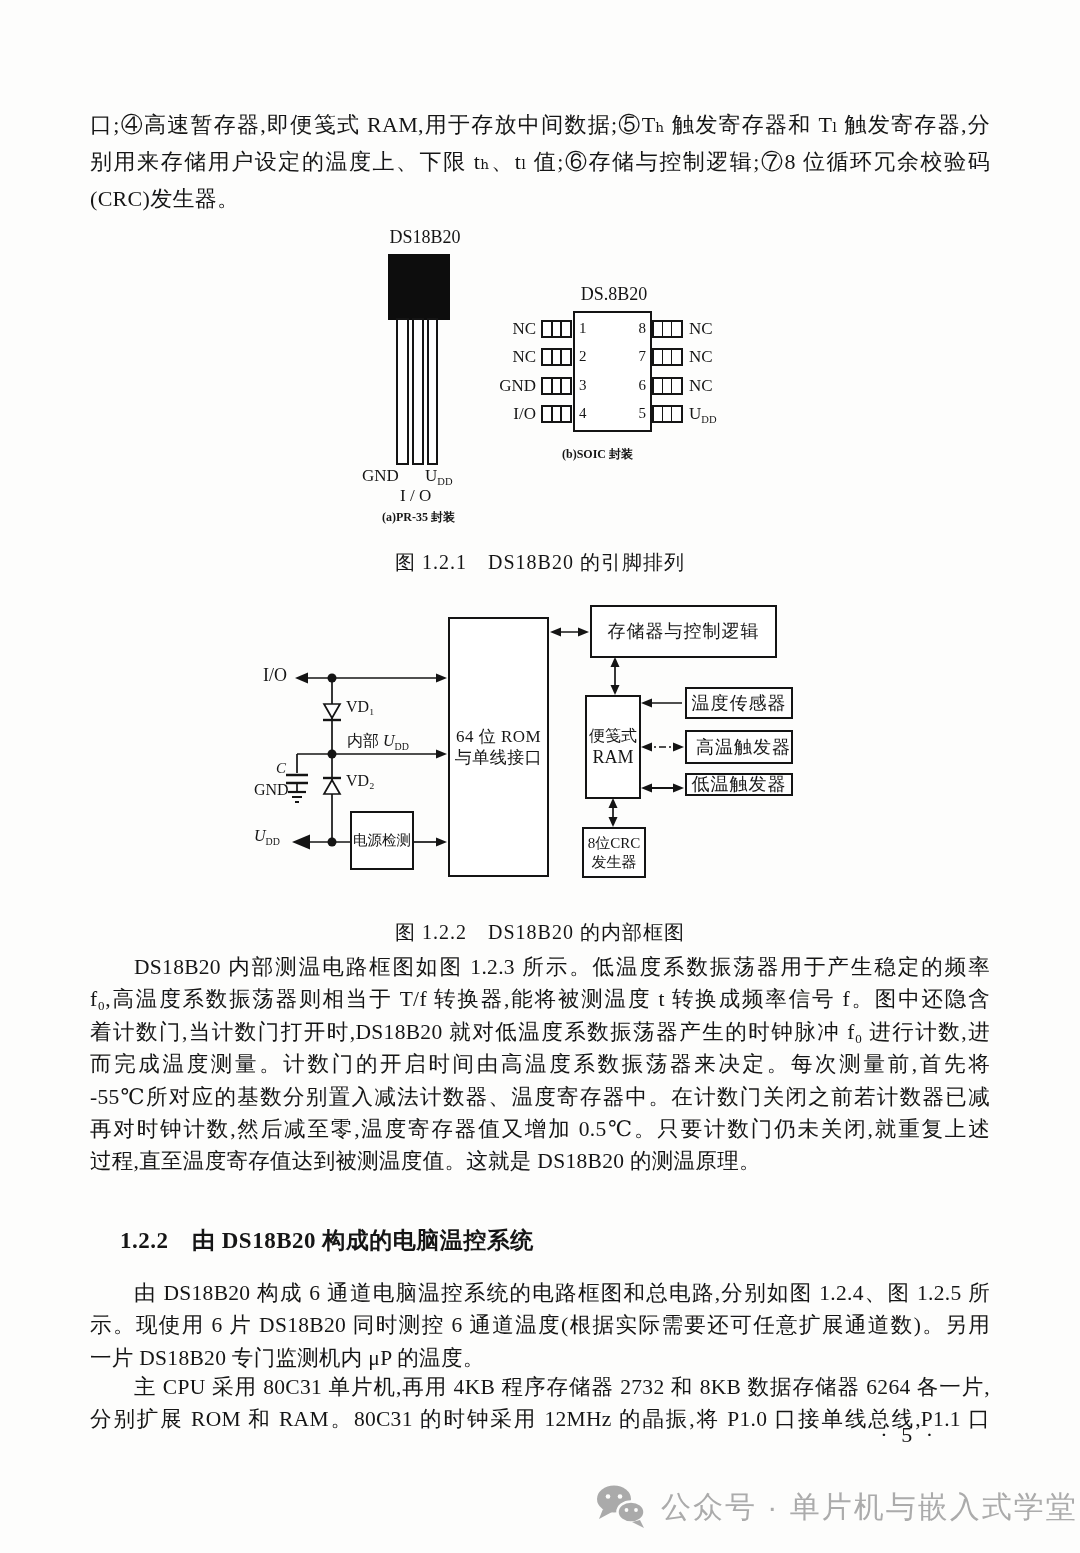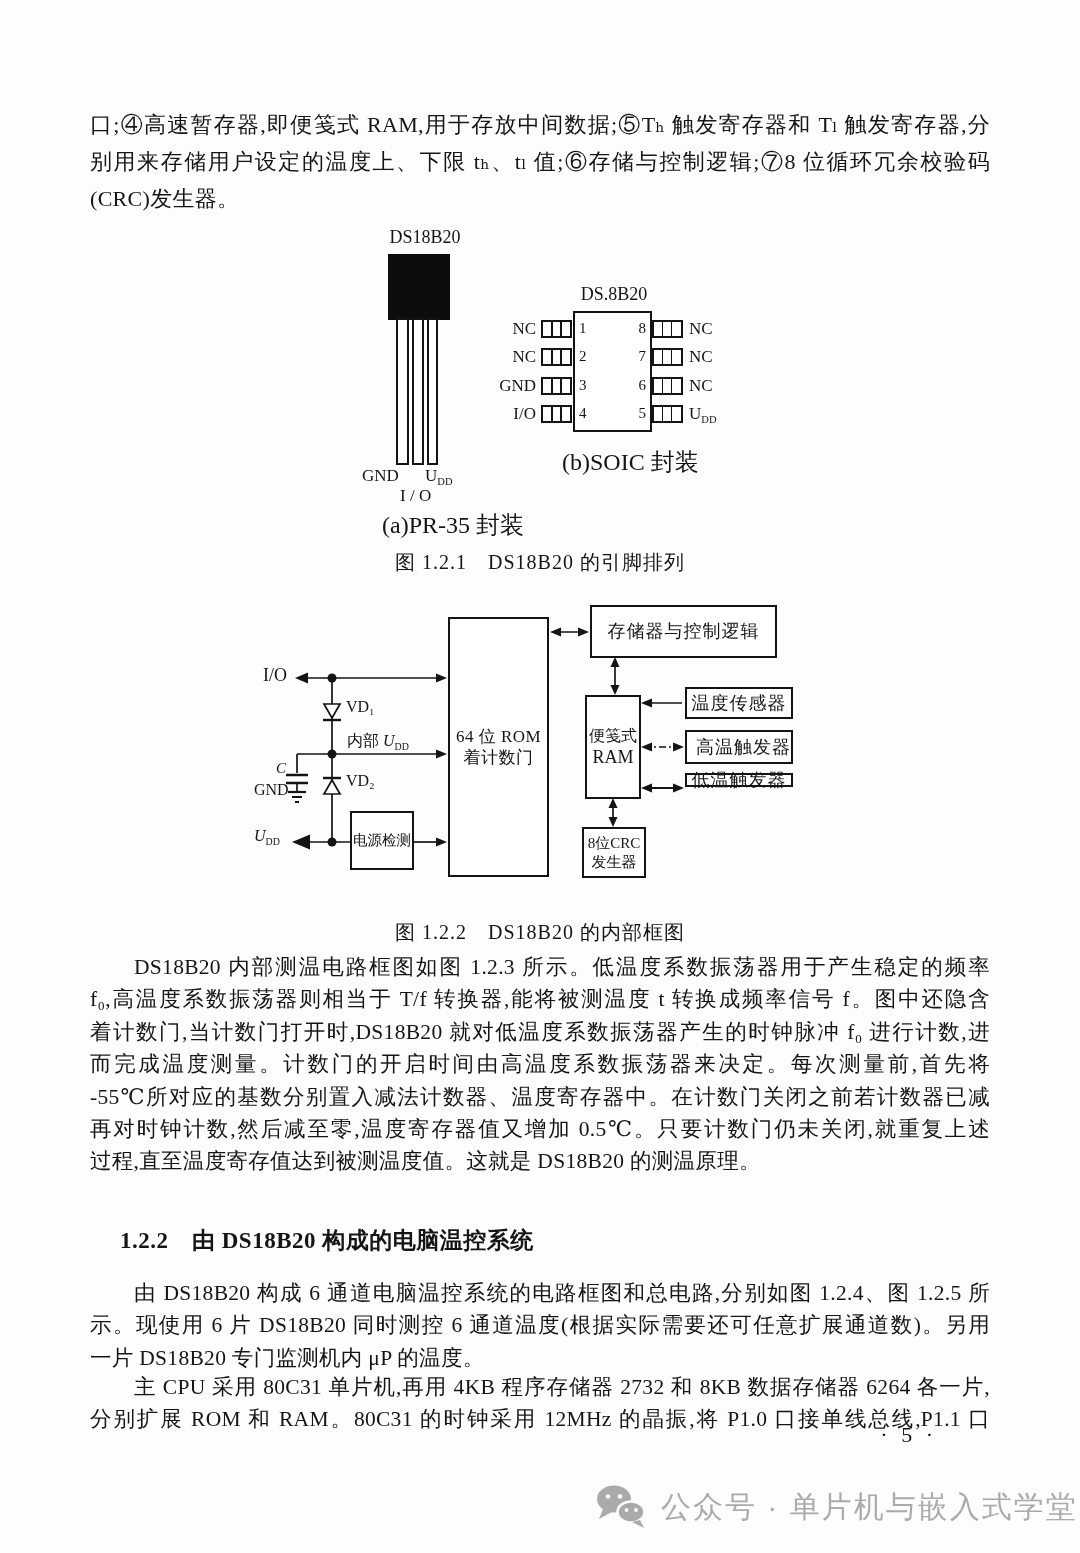--- a/index.html
+++ b/index.html
@@ -27,21 +27,21 @@
     position:absolute; left:0; width:1080px; text-align:center;
     font-size:20px; font-weight:400; letter-spacing:1px;
   }
   .pagenum{position:absolute; top:1422px; right:143px; font-size:22px; letter-spacing:4px; font-weight:500;}
   
   .fig1{position:absolute; left:340px; top:225px; width:420px; height:312px;}
   .fig1 .lbl{position:absolute; font-size:17px; white-space:nowrap; font-weight:500;}
   .t92-title{position:absolute; left:35px; top:2px; width:100px; text-align:center; font-size:18px; font-weight:500;}
   .t92-body{position:absolute; left:48px; top:29px; width:62px; height:66px; background:#0d0d0d;}
   .t92-leg{position:absolute; top:93px; height:147px; background:#fff; border:2px solid #141414; box-sizing:border-box;}
-  .t92-cap,.soic-cap{position:absolute; font-size:24px; font-weight:400; white-space:nowrap;}
+  .t92-cap,.soic-cap{position:absolute; font-size:12px; font-weight:700; white-space:nowrap;}
   .soic-title{position:absolute; left:235px; top:59px; width:78px; text-align:center; font-size:18px; font-weight:500;}
   .soic-body{position:absolute; left:233px; top:86px; width:79px; height:121px; border:2.5px solid #141414; box-sizing:border-box; background:#fff;}
   .pin{
     position:absolute; width:31px; height:18px; border:2px solid #141414; box-sizing:border-box; background-color:#fff;
     background-image:linear-gradient(to right,transparent 8px,#141414 8px,#141414 9.5px,transparent 9.5px,transparent 17px,#141414 17px,#141414 18.5px,transparent 18.5px);
   }
   .pnum{position:absolute; font-size:15px; font-weight:500;}
   sub{font-size:0.62em;}
   
   .fig2{position:absolute; left:250px; top:598px; width:560px; height:300px;}
@@ -179,36 +179,36 @@
       <g stroke="#141414" stroke-width="1.7" fill="#fff">
         <polygon points="74,106 90,106 82,120"></polygon>
         <line x1="73" y1="122" x2="91" y2="122" stroke-width="2.4"></line>
         <polygon points="74,196 90,196 82,182"></polygon>
         <line x1="73" y1="180" x2="91" y2="180" stroke-width="2.4"></line>
       </g>
     </svg>
 
     <div class="bx" style="left:198px; top:19px; width:101px; height:260px; font-size:17px; letter-spacing:0.5px;">
       <div>64 位 ROM</div>
-      <div>着计数门</div>
+      <div>与单线接口</div>
     </div>
     <div class="bx" style="left:340px; top:7px; width:187px; height:53px;">
       <div>存储器与控制逻辑</div>
     </div>
     <div class="bx" style="left:335px; top:97px; width:56px; height:104px; font-size:16px; letter-spacing:0;">
       <div>便笺式</div>
       <div style="font-size:18px;">RAM</div>
     </div>
     <div class="bx" style="left:435px; top:89px; width:108px; height:32px;">
       <div>温度传感器</div>
     </div>
     <div class="bx" style="left:435px; top:132px; width:108px; height:34px;align-items:flex-end;">
       <div>高温触发器</div>
     </div>
-    <div class="bx" style="left:435px; top:175px; width:108px; height:14px;">
+    <div class="bx" style="left:435px; top:175px; width:108px; height:23px;">
       <div>低温触发器</div>
     </div>
     <div class="bx" style="left:332px; top:229px; width:64px; height:51px; font-size:15px; letter-spacing:0;">
       <div>8位CRC</div>
       <div>发生器</div>
     </div>
     <div class="bx" style="left:100px; top:213px; width:64px; height:59px; font-size:14.5px; letter-spacing:0;">
       <div>电源检测</div>
     </div>
 

